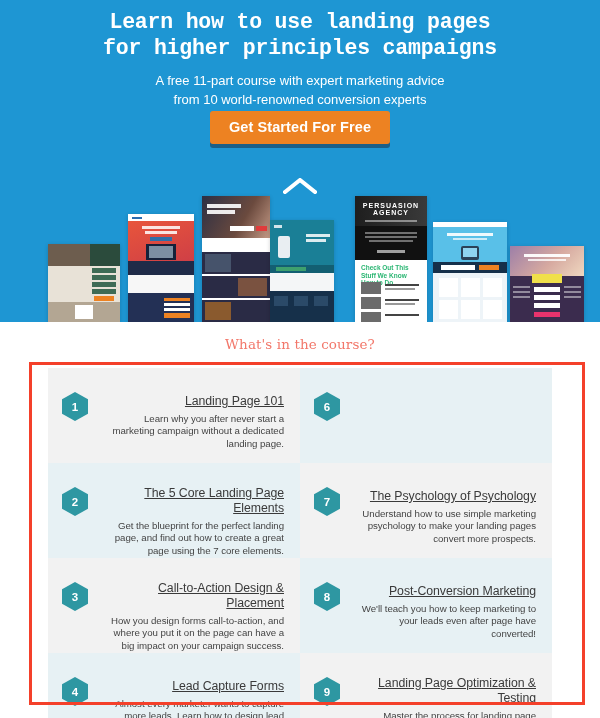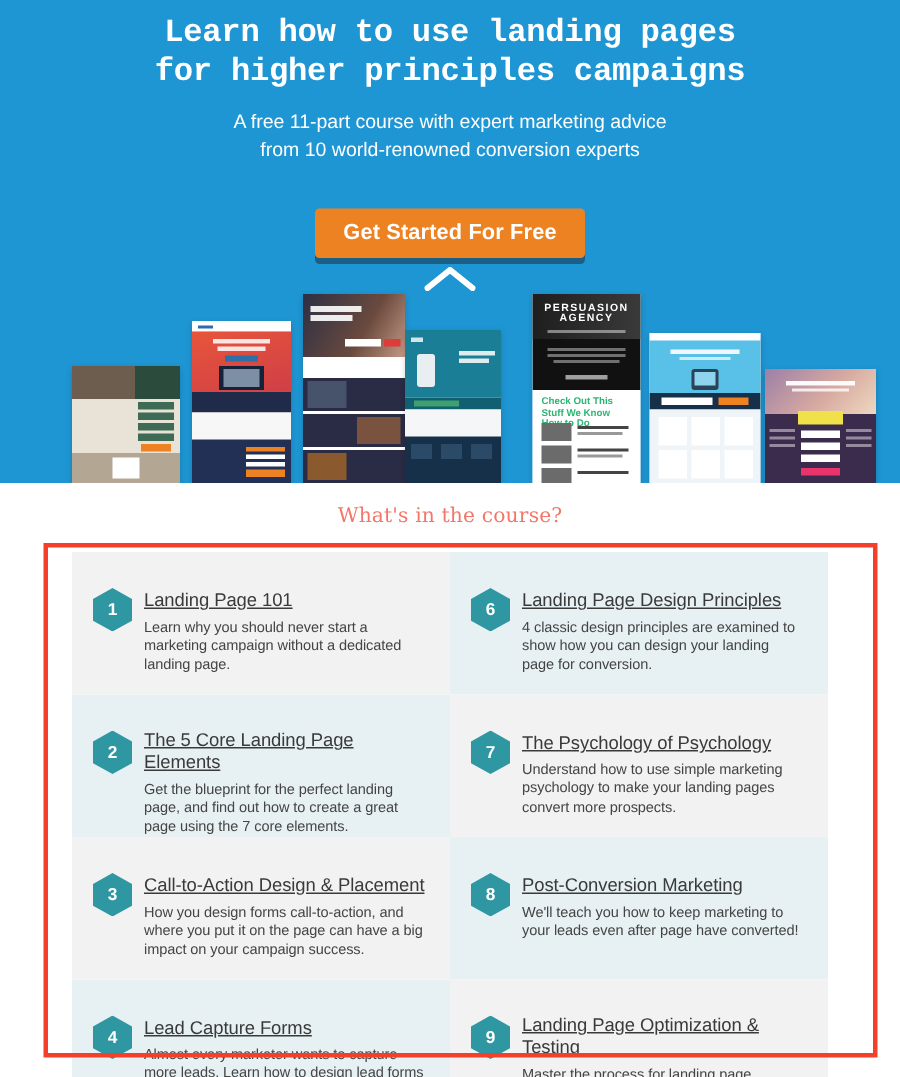--- a/index.html
+++ b/index.html
@@ -32,21 +32,21 @@
   .hero-sub {
     margin: 10px 0 0 0;
     text-align: center;
     color: #ffffff;
     font-size: 13px;
     line-height: 19px;
     font-weight: 400;
   }
   .hero-sub span { display: block; }
 
-  .cta-wrap { text-align: center; margin-top: 30px; }
+  .cta-wrap { text-align: center; margin-top: 2px; }
   .cta-btn {
     display: inline-block;
     background: #ED8222;
     color: #ffffff;
     font-size: 14.5px;
     font-weight: bold;
     padding: 8px 19px 9px 19px;
     border: 0;
     border-radius: 3px;
     box-shadow: 0 4px 0 0 #1b5f87;
@@ -129,21 +129,21 @@
     position: relative;
   }
   .hexnum {
     position: absolute; left: 0; top: 0;
     width: 26px; height: 29px;
     display: flex; align-items: center; justify-content: center;
     color: #ffffff;
     font-size: 11.5px;
     font-weight: bold;
   }
-  .ctext { margin-left: 34px; }
+  .ctext { margin-left: 47px; text-align: right; }
   .ctitle {
     display: inline-block;
     color: #3a3a3a;
     font-size: 12.3px;
     font-weight: 400;
     text-decoration: underline;
     line-height: 15px;
     cursor: pointer;
     letter-spacing: -0.05px;
   }
@@ -310,21 +310,21 @@
 
     <div class="col">
 
       <div class="citem gray">
         <div class="hexwrap">
           <div class="hex"></div>
           <div class="hexnum">1</div>
         </div>
         <div class="ctext">
           <a class="ctitle">Landing Page 101</a>
-          <div class="cdesc">Learn why you should never start a marketing campaign without a dedicated landing page.</div>
+          <div class="cdesc">Learn why you after never start a marketing campaign without a dedicated landing page.</div>
         </div>
       </div>
 
       <div class="citem tint">
         <div class="hexwrap">
           <div class="hex"></div>
           <div class="hexnum">2</div>
         </div>
         <div class="ctext">
           <a class="ctitle">The 5 Core Landing Page Elements</a>
@@ -356,24 +356,20 @@
 
     </div>
 
     <div class="col">
 
       <div class="citem tint">
         <div class="hexwrap">
           <div class="hex"></div>
           <div class="hexnum">6</div>
         </div>
-        <div class="ctext">
-          <a class="ctitle">Landing Page Design Principles</a>
-          <div class="cdesc">4 classic design principles are examined to show how you can design your landing page for conversion.</div>
-        </div>
       </div>
 
       <div class="citem gray">
         <div class="hexwrap">
           <div class="hex"></div>
           <div class="hexnum">7</div>
         </div>
         <div class="ctext">
           <a class="ctitle">The Psychology of Psychology</a>
           <div class="cdesc">Understand how to use simple marketing psychology to make your landing pages convert more prospects.</div>

